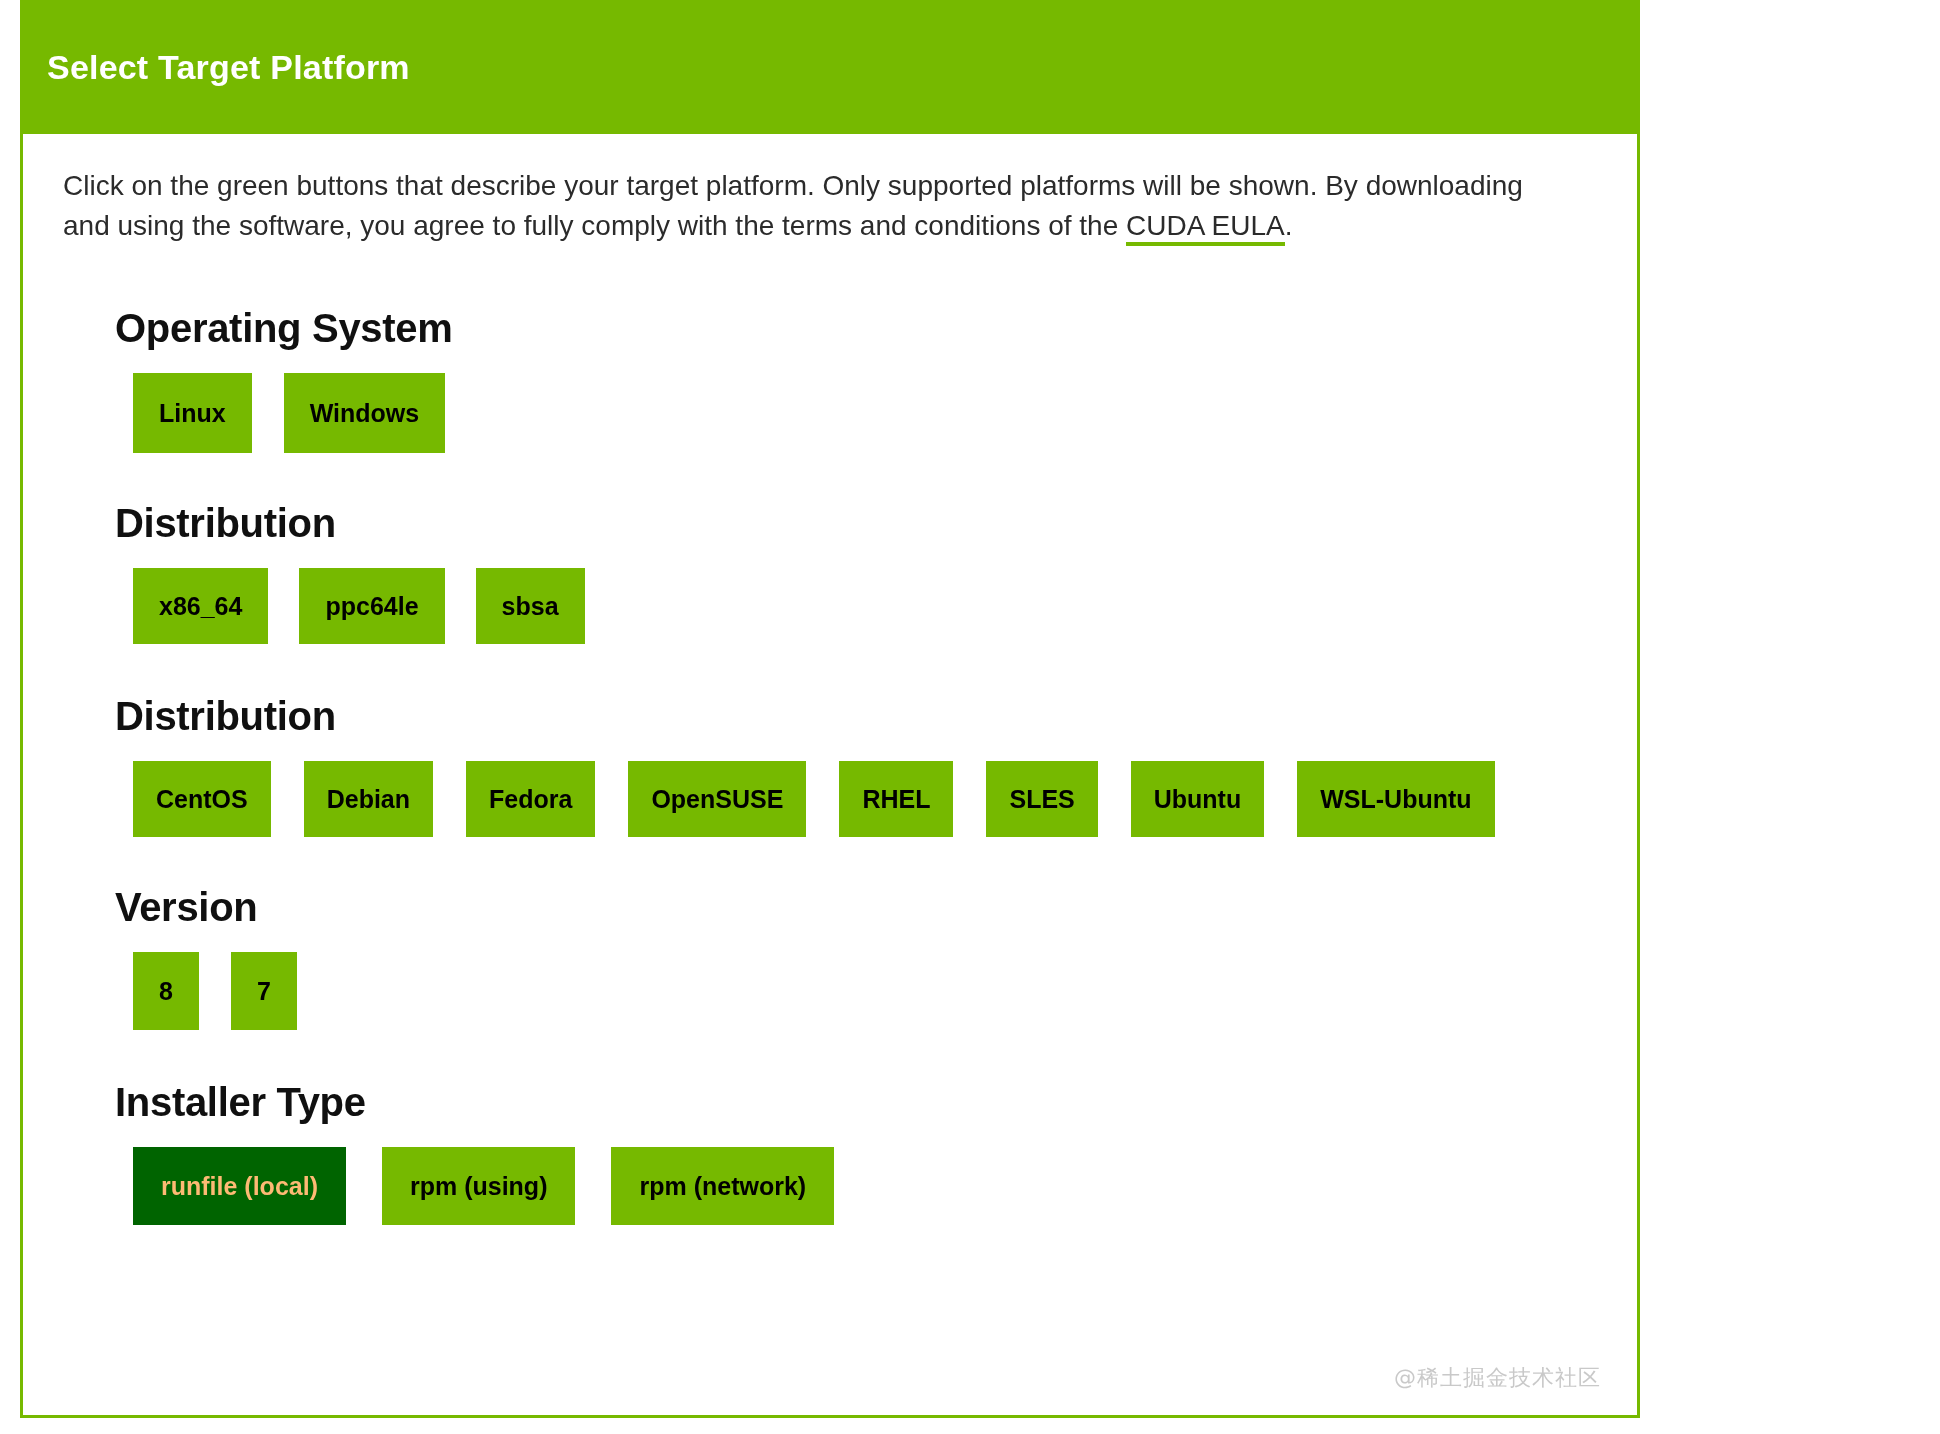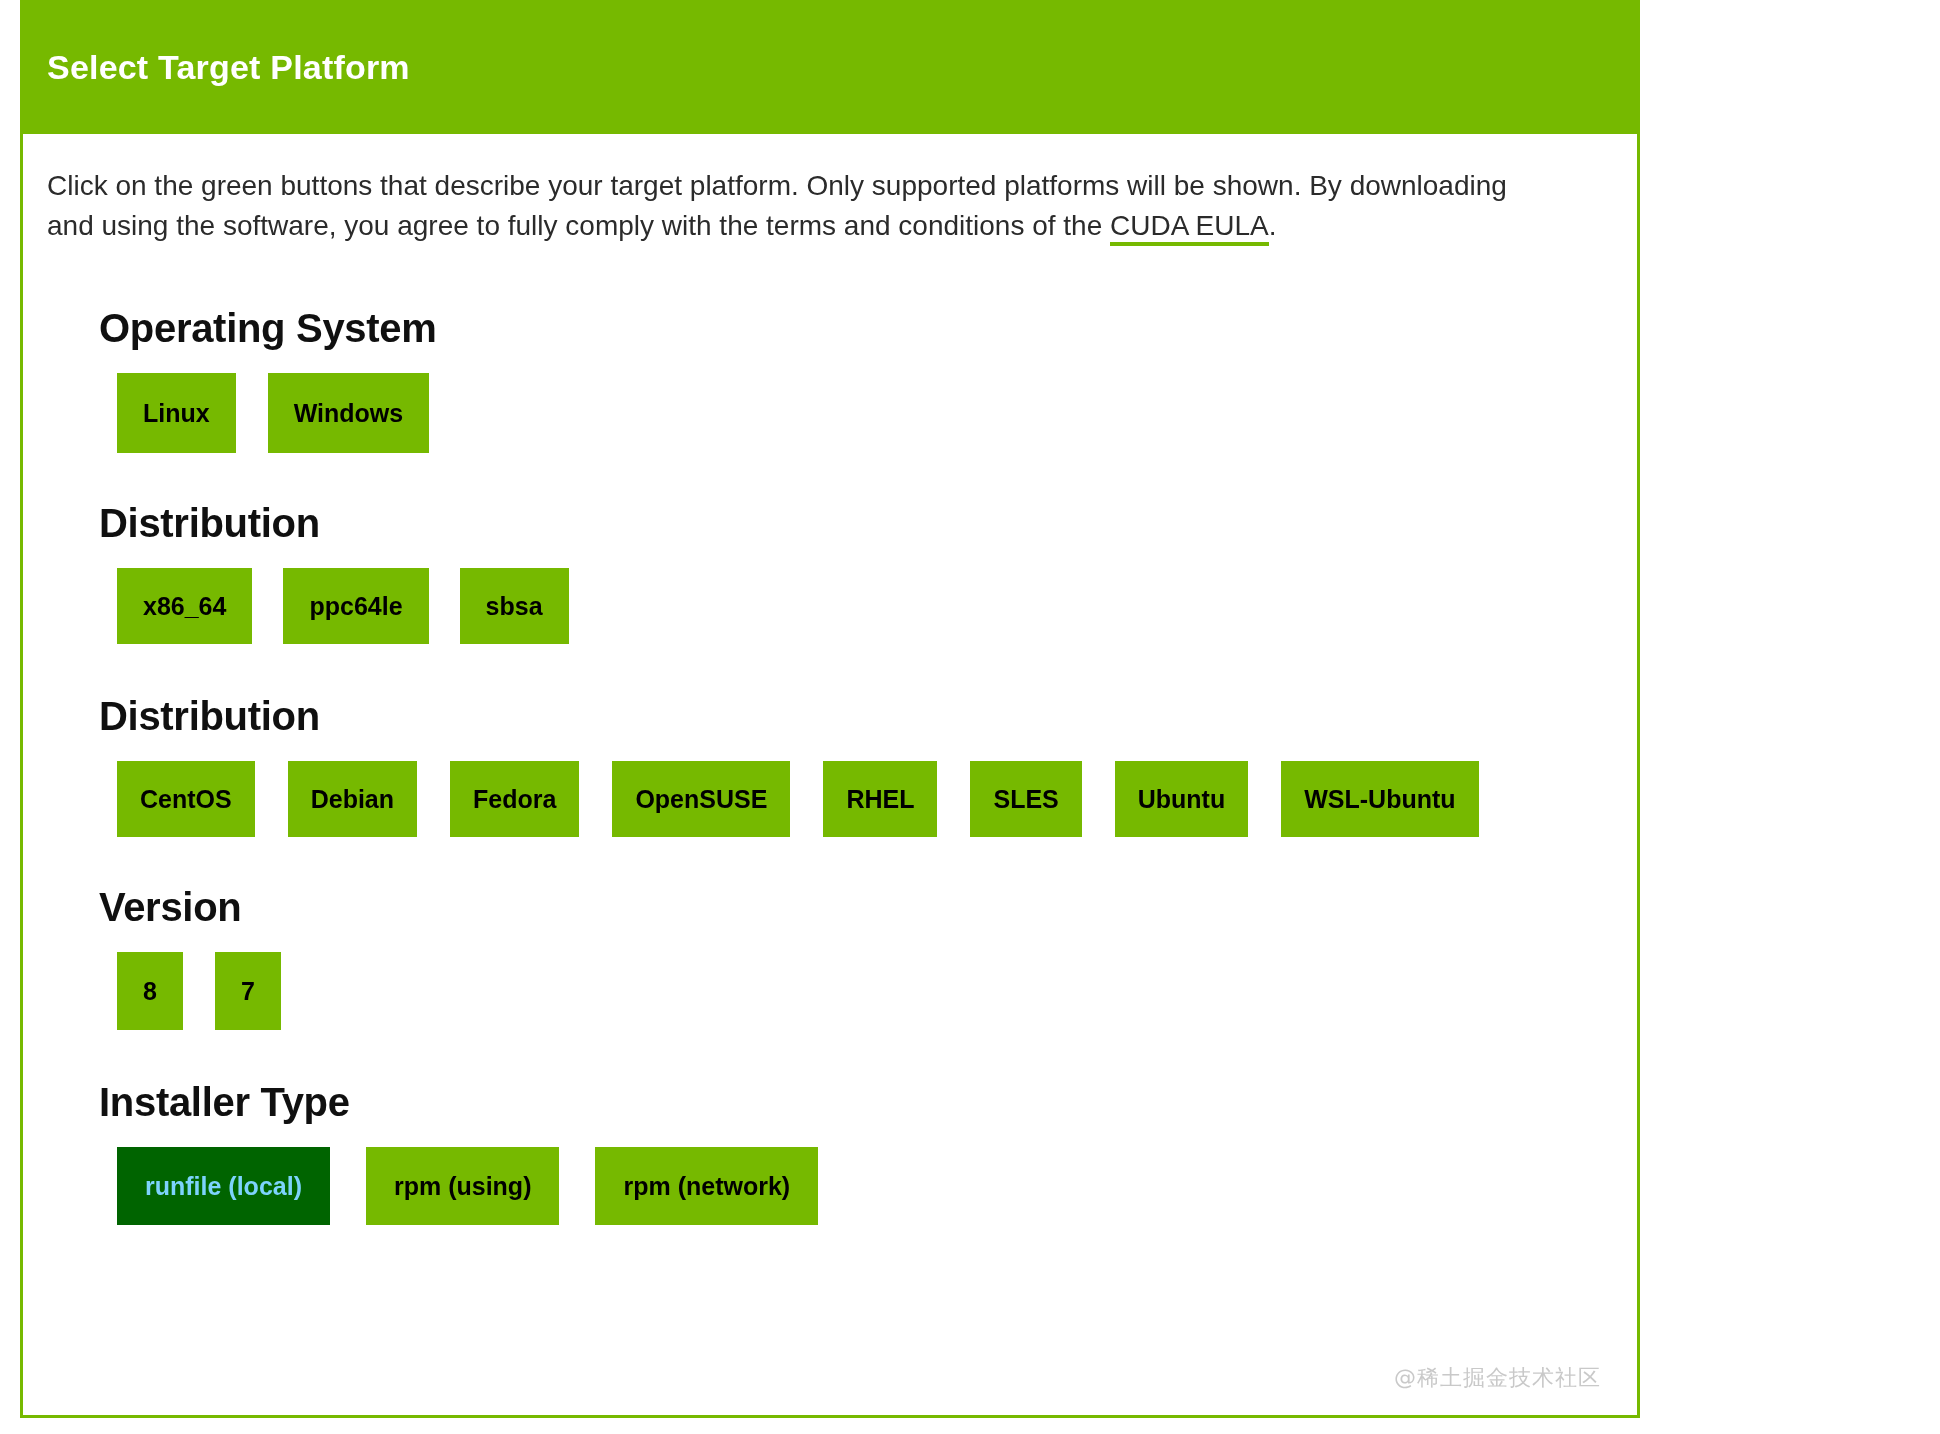--- a/index.html
+++ b/index.html
@@ -47,21 +47,21 @@
   }
 
   .card-title {
     color: #ffffff;
     font-size: 34px;
     font-weight: bold;
     letter-spacing: 0.2px;
   }
 
   .card-body {
-    padding: 32px 40px 0 24px;
+    padding: 32px 40px 0 40px;
   }
 
   .intro {
     font-size: 28px;
     line-height: 1.42;
     color: #2b2b2b;
     font-weight: 400;
     max-width: 1500px;
     margin: 0 0 0 0;
   }
@@ -112,21 +112,21 @@
     line-height: 78px;
     cursor: pointer;
     white-space: nowrap;
     border-radius: 0;
     display: inline-block;
     text-align: center;
   }
 
   .opt-btn.selected {
     background: #006400;
-    color: #7dd3fc;
+    color: #fdba74;
   }
 
   
   .row-os .opt-btn   { height: 80px; line-height: 80px; }
   .row-arch .opt-btn { height: 76px; line-height: 76px; }
   .row-dist .opt-btn { height: 76px; line-height: 76px; padding: 0 23px; }
   .row-ver .opt-btn  { height: 78px; line-height: 78px; padding: 0 26px; }
   .row-inst .opt-btn { height: 78px; line-height: 78px; padding: 0 28px; }
 
   .row-os   { gap: 32px; margin-bottom: 48px; }

